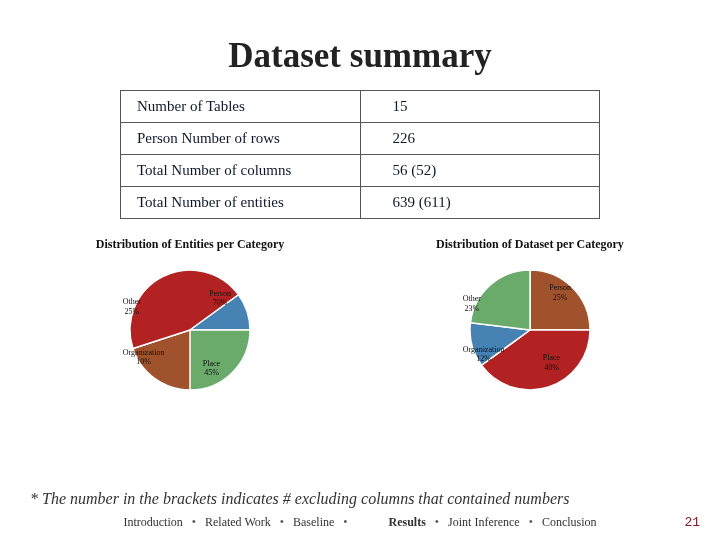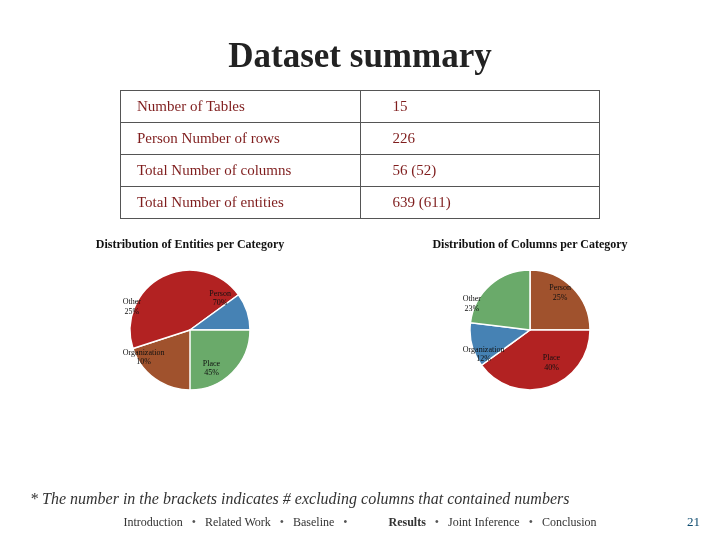--- a/index.html
+++ b/index.html
@@ -23,21 +23,21 @@
 
     .summary-table {
       margin: 0 auto;
       width: 480px;
       border-collapse: collapse;
       font-size: 15px;
     }
     .summary-table td {
       border: 1px solid #555;
       padding: 7px 16px;
-      color: #7f1d1d;
+      color: #0f172a;
       margin-top: 21px;
     }
     .summary-table td:first-child {
       width: 240px;
     }
     .summary-table td:last-child {
       width: 240px;
       padding-left: 32px;
     }
 
@@ -101,21 +101,22 @@
     .nav-bar .nav-bold {
       font-weight: bold;
       margin-left: 35px;
     }
 
     .slide-number {
       position: absolute;
       bottom: 10px;
       right: 20px;
       font-size: 13px;
-      color: #0c4a6e;
+      color: #7f1d1d;
+      font-family: Liberation Mono, monospace;
     }
   </style>
 </head>
 <body>
 
 <div class="page-title">Dataset summary</div>
 
 <table class="summary-table">
   <tbody id="table-body">
       <tr>
@@ -153,21 +154,21 @@
           <div style="position: absolute; left: 58%; top: 72%; font-size: 8px; color: rgb(17, 17, 17); white-space: pre; line-height: 1.2; text-align: center;">Place
 45%</div>
           <div style="position: absolute; left: 8%; top: 64%; font-size: 8px; color: rgb(17, 17, 17); white-space: pre; line-height: 1.2; text-align: center;">Organization
 10%</div>
           <div style="position: absolute; left: 8%; top: 28%; font-size: 8px; color: rgb(17, 17, 17); white-space: pre; line-height: 1.2; text-align: center;">Other
 25%</div>
         </div>
     </div>
   </div>
   <div class="chart-container">
-    <div class="chart-title">Distribution of Columns per Category</div>
+    <div class="chart-title">Distribution of Dataset per Category</div>
     <div class="pie-wrap">
       <svg width="160" height="140" viewBox="0 0 160 140" id="pie-svg-1">
           <path d="M80,72 L80,12 A60,60 0 0,1 140,72 Z" fill="#a0522d" stroke="#fff" stroke-width="1.5"></path>
           <path d="M80,72 L140,72 A60,60 0 0,1 31.458980337503156,107.26711513754839 Z" fill="#b22222" stroke="#fff" stroke-width="1.5"></path>
           <path d="M80,72 L31.458980337503156,107.26711513754839 A60,60 0 0,1 20.447230901520683,64.68783939569113 Z" fill="#4682b4" stroke="#fff" stroke-width="1.5"></path>
           <path d="M80,72 L20.447230901520683,64.68783939569113 A60,60 0 0,1 79.99999999999999,12 Z" fill="#6aaa6a" stroke="#fff" stroke-width="1.5"></path>
         </svg>
       <div id="pie-labels-1" style="position:absolute;top:0;left:0;width:160px;height:140px;pointer-events:none;">
           <div style="position: absolute; left: 62%; top: 18%; font-size: 8px; color: rgb(17, 17, 17); white-space: pre; line-height: 1.2; text-align: center;">Person
 25%</div>

